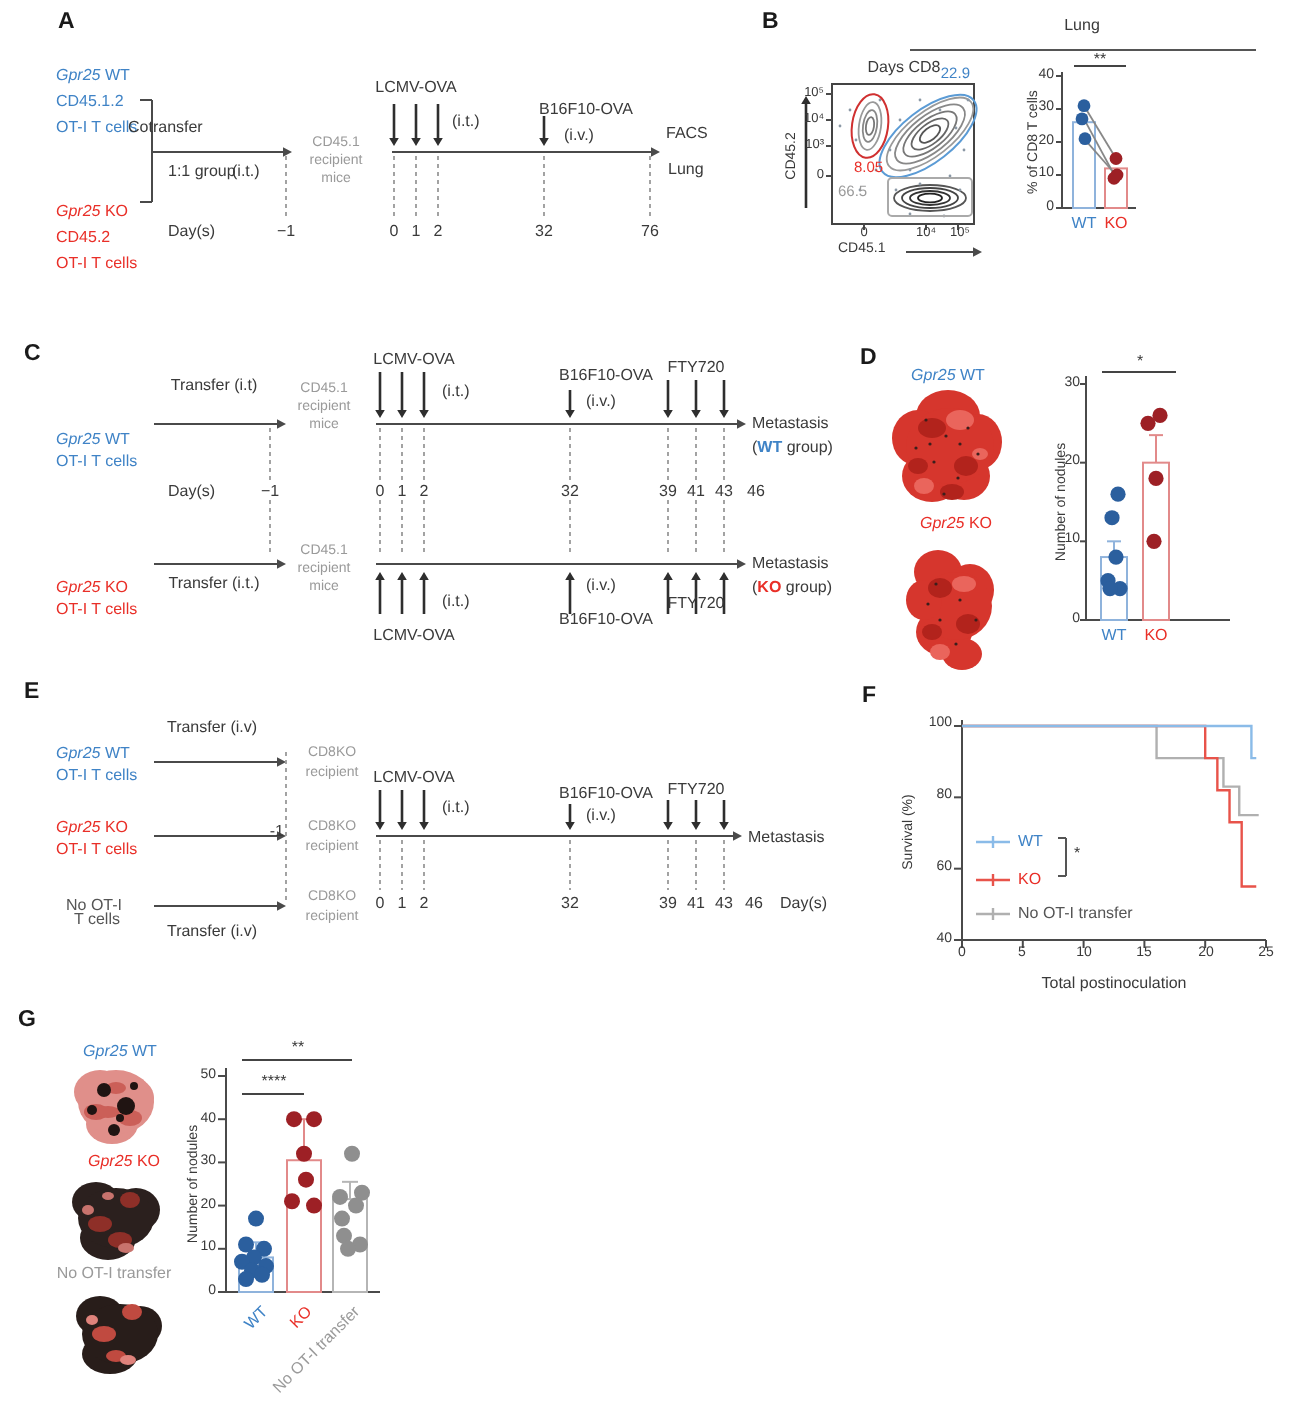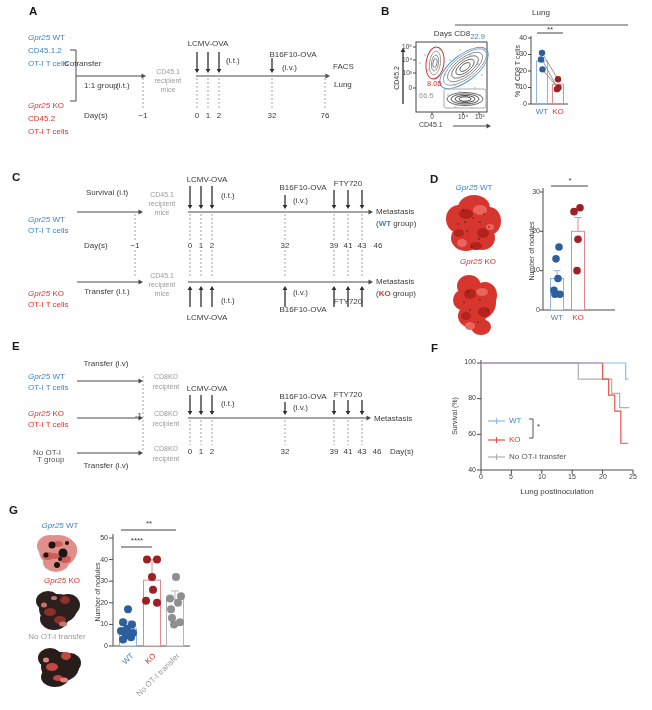--- a/index.html
+++ b/index.html
@@ -402,21 +402,21 @@
   <div class="t ra s7" style="left:512px;top:100px;width:15px">0</div>
   <div class="t ra s7" style="left:512px;top:83px;width:15px">10</div>
   <div class="t ra s7" style="left:512px;top:67px;width:15px">20</div>
   <div class="t ra s7" style="left:512px;top:50px;width:15px">30</div>
   <div class="t ra s7" style="left:512px;top:34px;width:15px">40</div>
   <div class="t c" style="left:550px;top:25px">**</div>
   <div class="t c b" style="left:542px;top:107px">WT</div>
   <div class="t c r" style="left:558px;top:107px">KO</div>
 
   <div class="t pl" style="left:12px;top:171px">C</div>
-  <div class="t c" style="left:107px;top:188px">Survival (i.t)</div>
+  <div class="t c" style="left:107px;top:188px">Transfer (i.t)</div>
   <div class="t b" style="left:28px;top:215px"><span class="i">Gpr25</span><span> WT</span></div>
   <div class="t b" style="left:28px;top:226px">OT-I T cells</div>
   <div class="t g s7 c" style="left:162px;top:191px">CD45.1</div>
   <div class="t g s7 c" style="left:162px;top:200px">recipient</div>
   <div class="t g s7 c" style="left:162px;top:209px">mice</div>
   <div class="t c" style="left:207px;top:175px">LCMV-OVA</div>
   <div class="t" style="left:221px;top:191px">(i.t.)</div>
   <div class="t c" style="left:303px;top:183px">B16F10-OVA</div>
   <div class="t" style="left:293px;top:196px">(i.v.)</div>
   <div class="t c" style="left:348px;top:179px">FTY720</div>
@@ -463,21 +463,21 @@
   <div class="t b" style="left:28px;top:372px"><span class="i">Gpr25</span><span> WT</span></div>
   <div class="t b" style="left:28px;top:383px">OT-I T cells</div>
   <div class="t g s7 c" style="left:166px;top:373px">CD8KO</div>
   <div class="t g s7 c" style="left:166px;top:383px">recipient</div>
   <div class="t r" style="left:28px;top:409px"><span class="i">Gpr25</span><span> KO</span></div>
   <div class="t r" style="left:28px;top:420px">OT-I T cells</div>
   <div class="t ra" style="left:130px;top:411px;width:12px">-1</div>
   <div class="t g s7 c" style="left:166px;top:410px">CD8KO</div>
   <div class="t g s7 c" style="left:166px;top:420px">recipient</div>
   <div class="t dg" style="left:33px;top:448px">No OT-I</div>
-  <div class="t dg" style="left:37px;top:455px">T group</div>
+  <div class="t dg" style="left:37px;top:455px">T cells</div>
   <div class="t c" style="left:106px;top:461px">Transfer (i.v)</div>
   <div class="t g s7 c" style="left:166px;top:445px">CD8KO</div>
   <div class="t g s7 c" style="left:166px;top:455px">recipient</div>
   <div class="t c" style="left:207px;top:384px">LCMV-OVA</div>
   <div class="t" style="left:221px;top:399px">(i.t.)</div>
   <div class="t c" style="left:303px;top:392px">B16F10-OVA</div>
   <div class="t" style="left:293px;top:403px">(i.v.)</div>
   <div class="t c" style="left:348px;top:390px">FTY720</div>
   <div class="t" style="left:374px;top:414px">Metastasis</div>
   <div class="t c day" style="left:190px;top:447px">0</div>
@@ -499,21 +499,21 @@
   <div class="t c s7" style="left:481px;top:473px">0</div>
   <div class="t c s7" style="left:511px;top:473px">5</div>
   <div class="t c s7" style="left:542px;top:473px">10</div>
   <div class="t c s7" style="left:572px;top:473px">15</div>
   <div class="t c s7" style="left:603px;top:473px">20</div>
   <div class="t c s7" style="left:633px;top:473px">25</div>
   <div class="t b" style="left:509px;top:416px">WT</div>
   <div class="t r" style="left:509px;top:435px">KO</div>
   <div class="t dg" style="left:509px;top:452px">No OT-I transfer</div>
   <div class="t" style="left:537px;top:422px">*</div>
-  <div class="t c" style="left:557px;top:487px">Lung postinoculation</div>
+  <div class="t c" style="left:557px;top:487px">Total postinoculation</div>
 
   <div class="t pl" style="left:9px;top:504px">G</div>
   <div class="t b c" style="left:60px;top:521px"><span class="i">Gpr25</span><span> WT</span></div>
   <div class="t r c" style="left:62px;top:576px"><span class="i">Gpr25</span><span> KO</span></div>
   <div class="t g c" style="left:57px;top:632px">No OT-I transfer</div>
   <div class="v" style="left:97px;top:592px">Number of nodules</div>
   <div class="t ra s7" style="left:90px;top:642px;width:18px">0</div>
   <div class="t ra s7" style="left:90px;top:620px;width:18px">10</div>
   <div class="t ra s7" style="left:90px;top:599px;width:18px">20</div>
   <div class="t ra s7" style="left:90px;top:577px;width:18px">30</div>

